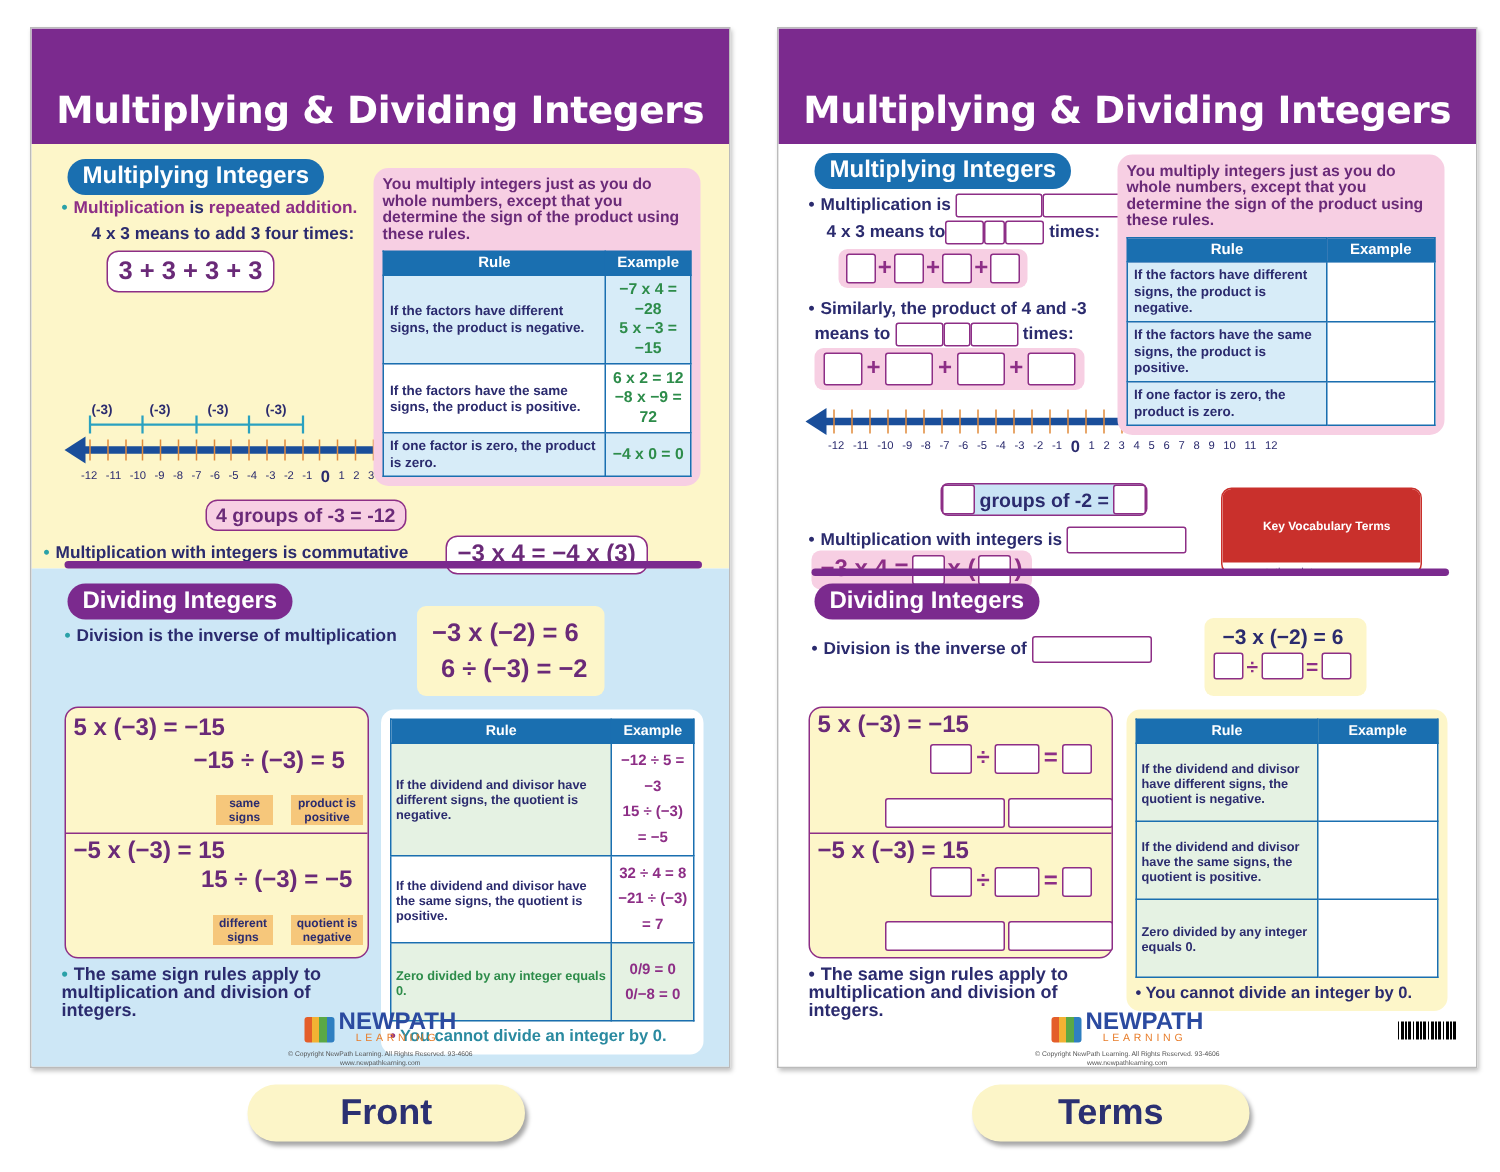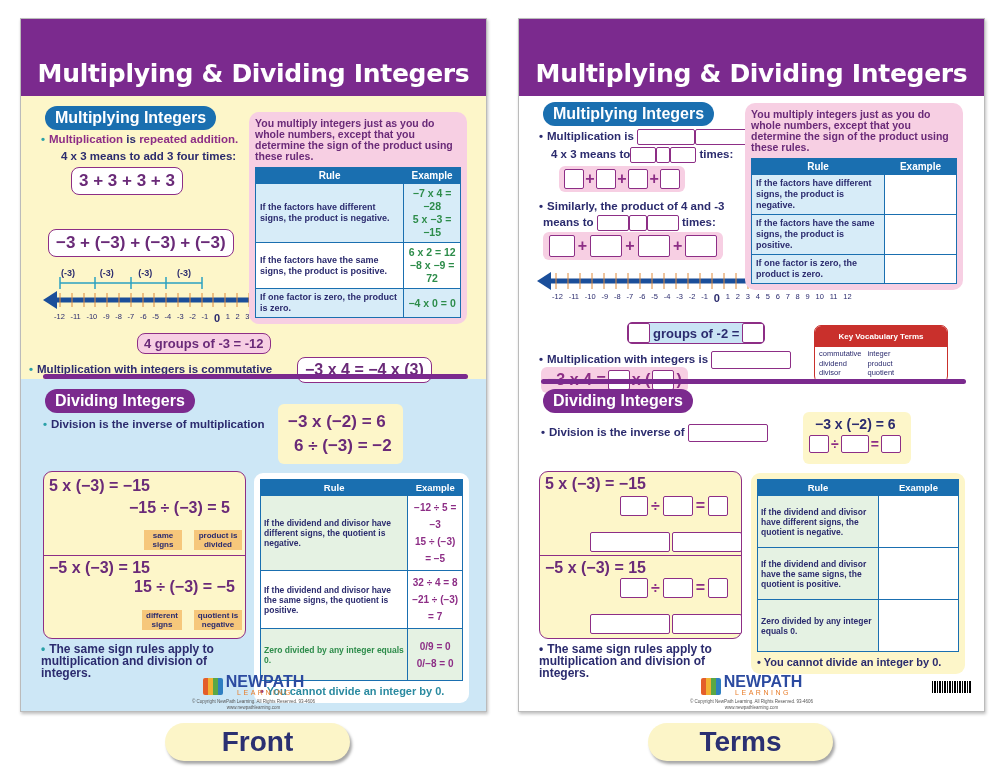--- a/index.html
+++ b/index.html
@@ -24,30 +24,30 @@
 .eqbox{position:absolute;border:1.5px solid #8d2e86;border-radius:8px;background:#fff;font-weight:bold;font-size:17px;color:#6a2a78;padding:3px 7px;white-space:nowrap}
 .rulebox{position:absolute;background:#f7cfe3;border-radius:10px;padding:6px}
 .rulebox .intro{font-size:10.5px;font-weight:bold;color:#6a2a78;line-height:11px;margin-bottom:5px}
 table.rules{border-collapse:collapse;width:100%;font-size:9px;font-weight:bold}
 table.rules th{background:#1a6fb0;color:#fff;font-size:10px;padding:2px;border:1px solid #1a6fb0}
 table.rules td{border:1.5px solid #1a6fb0;padding:3px 4px;color:#2b2b6e;line-height:11px;vertical-align:middle}
 table.rules td.ex{text-align:center;color:#2d8c4a;font-size:10.5px;line-height:13px}
 .numline{position:absolute}
 .nl-labels{position:absolute;font-size:7.5px;color:#2b2b6e;white-space:nowrap}
 .vocab{position:absolute;border:1.5px solid #c9302c;border-radius:7px;background:#fff;overflow:hidden}
-.vocab .hd{background:#c9302c;color:#fff;font-size:8px;font-weight:bold;text-align:center;padding:6px}
+.vocab .hd{background:#c9302c;color:#fff;font-size:8px;font-weight:bold;text-align:right;padding:20px}
 .vocab .cols{display:flex;padding:2px 4px;font-size:7.5px;color:#2b2b6e;gap:6px;line-height:9.5px}
 .blank{display:inline-block;border:1px solid #8d2e86;background:#fff;vertical-align:middle;border-radius:2px}
 .footer-logo{position:absolute;text-align:center;width:100%}
 .logo{display:inline-flex;align-items:center;gap:3px}
 .logo .mark{width:20px;height:17px;background:linear-gradient(90deg,#e45e2a 0 25%,#f2b233 25% 50%,#5aa845 50% 75%,#2f7fc1 75%);border-radius:2px}
 .logo .new{font-size:16px;font-weight:bold;color:#2b4aa0;line-height:14px}
 .logo .learn{font-size:7px;color:#e87d2a;letter-spacing:2.5px;line-height:8px}
 .copy{font-size:4.5px;color:#555;line-height:6px}
-.sidebtn{position:absolute;top:723px;height:38px;background:#fcf5c8;border-radius:19px;box-shadow:2px 3px 3px rgba(0,0,0,.35);font-weight:bold;font-size:28px;color:#2b3072;text-align:center;line-height:38px}
+.sidebtn{position:absolute;top:723px;height:38px;background:#fcf5c8;border-radius:19px;box-shadow:2px 3px 3px rgba(0,0,0,.35);font-weight:bold;font-size:24px;color:#2b3072;text-align:center;line-height:38px}
 .divbox{position:absolute;border:1.5px solid #8d2e86;border-radius:9px;background:#fdf6c9}
 .divbox .half{position:relative;height:84px;border-bottom:1.5px solid #8d2e86}
 .divbox .half:last-child{border-bottom:none}
 .eq1{position:absolute;font-weight:bold;font-size:16px;color:#6a2a78;white-space:nowrap}
 .tag{position:absolute;background:#f6c77b;font-size:8px;font-weight:bold;color:#2b2b6e;text-align:center;line-height:9px;padding:1px 3px}
 .divtbl{position:absolute;border-radius:9px;padding:6px}
 #front .divtbl{background:#fff}
 #back .divtbl{background:#fdf6c9}
 table.drules{border-collapse:collapse;width:100%;font-size:8.5px;font-weight:bold}
 table.drules th{background:#1a6fb0;color:#fff;font-size:9.5px;padding:2px;border:1px solid #1a6fb0}
@@ -67,21 +67,20 @@
   <div class="div-area"></div>
 
   <div class="pill blue" style="left:24px;top:87px">Multiplying Integers</div>
 
   <div class="bullet" style="left:20px;top:113px">
     <span class="dot">•</span><span class="mag">Multiplication</span> <span>is</span> <span class="mag">repeated addition.</span>
   </div>
   <div class="bullet" style="left:40px;top:130px">4 x 3 means to add 3 four times:</div>
   <div class="eqbox" style="left:50px;top:148px">3 + 3 + 3 + 3</div>
 
-  <div class="eqbox" style="left:27px;top:210px">−3 + (−3) + (−3) + (−3)</div>
 
   <svg class="numline" style="left:20px;top:240px" width="330" height="70">
     <g fill="none" stroke="#2aa1c0" stroke-width="1.5">
       <line x1="19" y1="24" x2="54" y2="24"></line>
         <line x1="54" y1="24" x2="90" y2="24"></line>
         <line x1="90" y1="24" x2="125" y2="24"></line>
         <line x1="125" y1="24" x2="161" y2="24"></line>
       <line x1="19" y1="18" x2="19" y2="30"></line>
         <line x1="54" y1="18" x2="54" y2="30"></line>
         <line x1="90" y1="18" x2="90" y2="30"></line>
@@ -195,21 +194,21 @@
   <div style="position:absolute;left:257px;top:385px;width:125px;height:60px;background:#fdf6c9;border-radius:6px;font-weight:bold;font-size:17px;color:#6a2a78;padding:6px 10px;line-height:24px">
     <div>−3 x (−2) = 6</div>
     <div style="padding-left:6px">6 ÷ (−3) = −2</div>
   </div>
 
   <div class="divbox" style="left:22px;top:452px;width:203px;height:168px">
     <div class="half">
       <div class="eq1" style="left:5px;top:5px">5 x (−3) = −15</div>
       <div class="eq1" style="left:85px;top:27px">−15 ÷ (−3) = 5</div>
       <div class="tag" style="left:100px;top:58px;width:38px">same signs</div>
-      <div class="tag" style="left:150px;top:58px;width:48px">product is divided</div>
+      <div class="tag" style="left:150px;top:58px;width:48px">product is positive</div>
     </div>
     <div class="half">
       <div class="eq1" style="left:5px;top:3px">−5 x (−3) = 15</div>
       <div class="eq1" style="left:90px;top:22px">15 ÷ (−3) = −5</div>
       <div class="tag" style="left:98px;top:54px;width:40px">different signs</div>
       <div class="tag" style="left:150px;top:54px;width:48px">quotient is negative</div>
     </div>
   </div>
 
   <div class="divtbl" style="left:233px;top:454px;width:215px">

